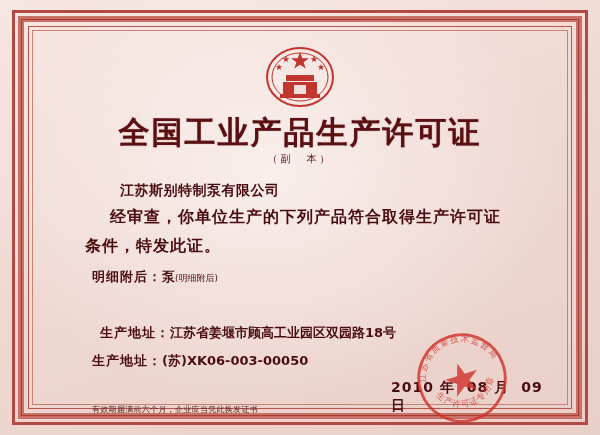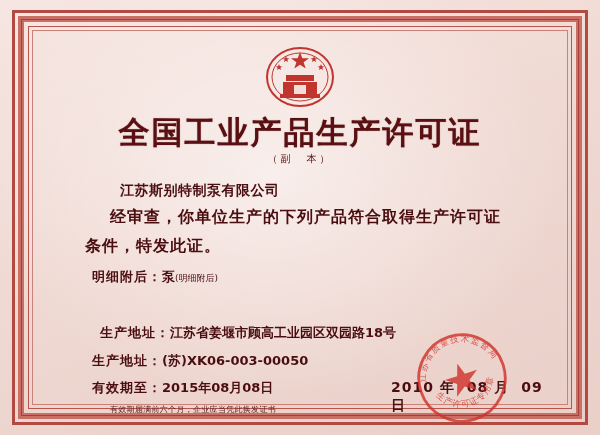--- a/index.html
+++ b/index.html
@@ -161,21 +161,21 @@
     font-size: 14px;
     font-weight: bold;
     color: #4a0d10;
     letter-spacing: 1px;
   }
   .date-line .d { padding: 0 3px; }
 
   .footnote {
     position: absolute;
     top: 370px;
-    left: 74px;
+    left: 56px;
     font-size: 8px;
     color: #5d2320;
     letter-spacing: 0.3px;
   }
 
   
   .seal {
     position: absolute;
     left: 378px;
     top: 296px;
@@ -234,23 +234,20 @@
 
 
     <div class="field f-prodsite">
       <span class="lab">生产地址：</span><span class="val">江苏省姜堰市顾高工业园区双园路18号</span>
     </div>
 
     <div class="field f-certno">
       <span class="lab">生产地址：</span><span class="val">(苏)XK06-003-00050</span>
     </div>
 
-    <div class="field f-valid">
-      <span class="lab">有效期至：</span><span class="val">2015年08月08日</span>
-    </div>
 
     <div class="date-line">
       <span class="d">2010</span><span class="d">年</span>
       <span class="d">08</span><span class="d">月</span>
       <span class="d">09</span><span class="d">日</span>
     </div>
 
     <div class="footnote">有效期届满前六个月，企业应当凭此换发证书</div>
 
     <div class="seal">

